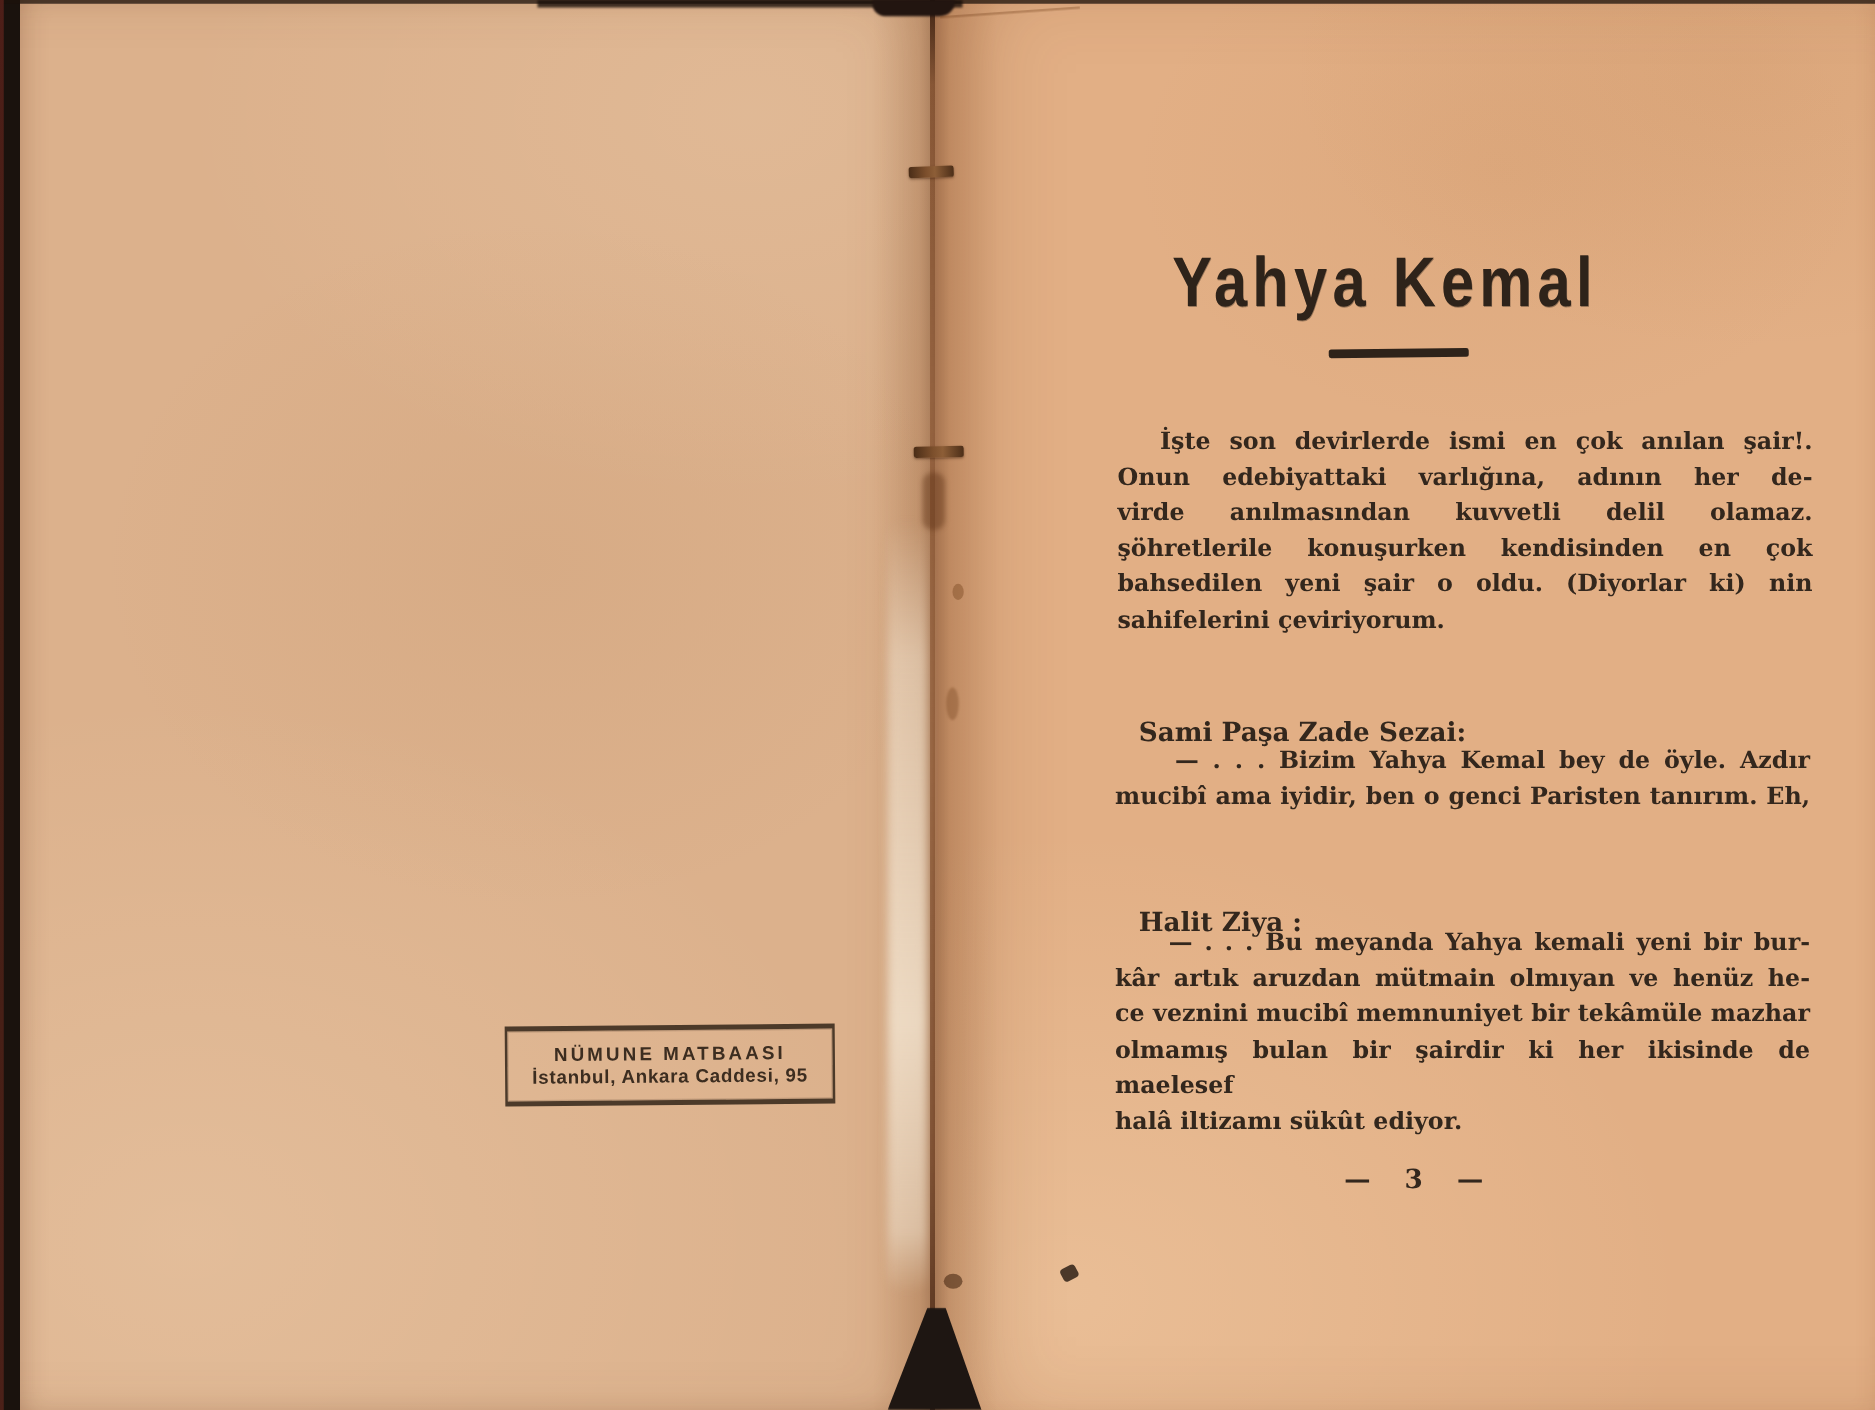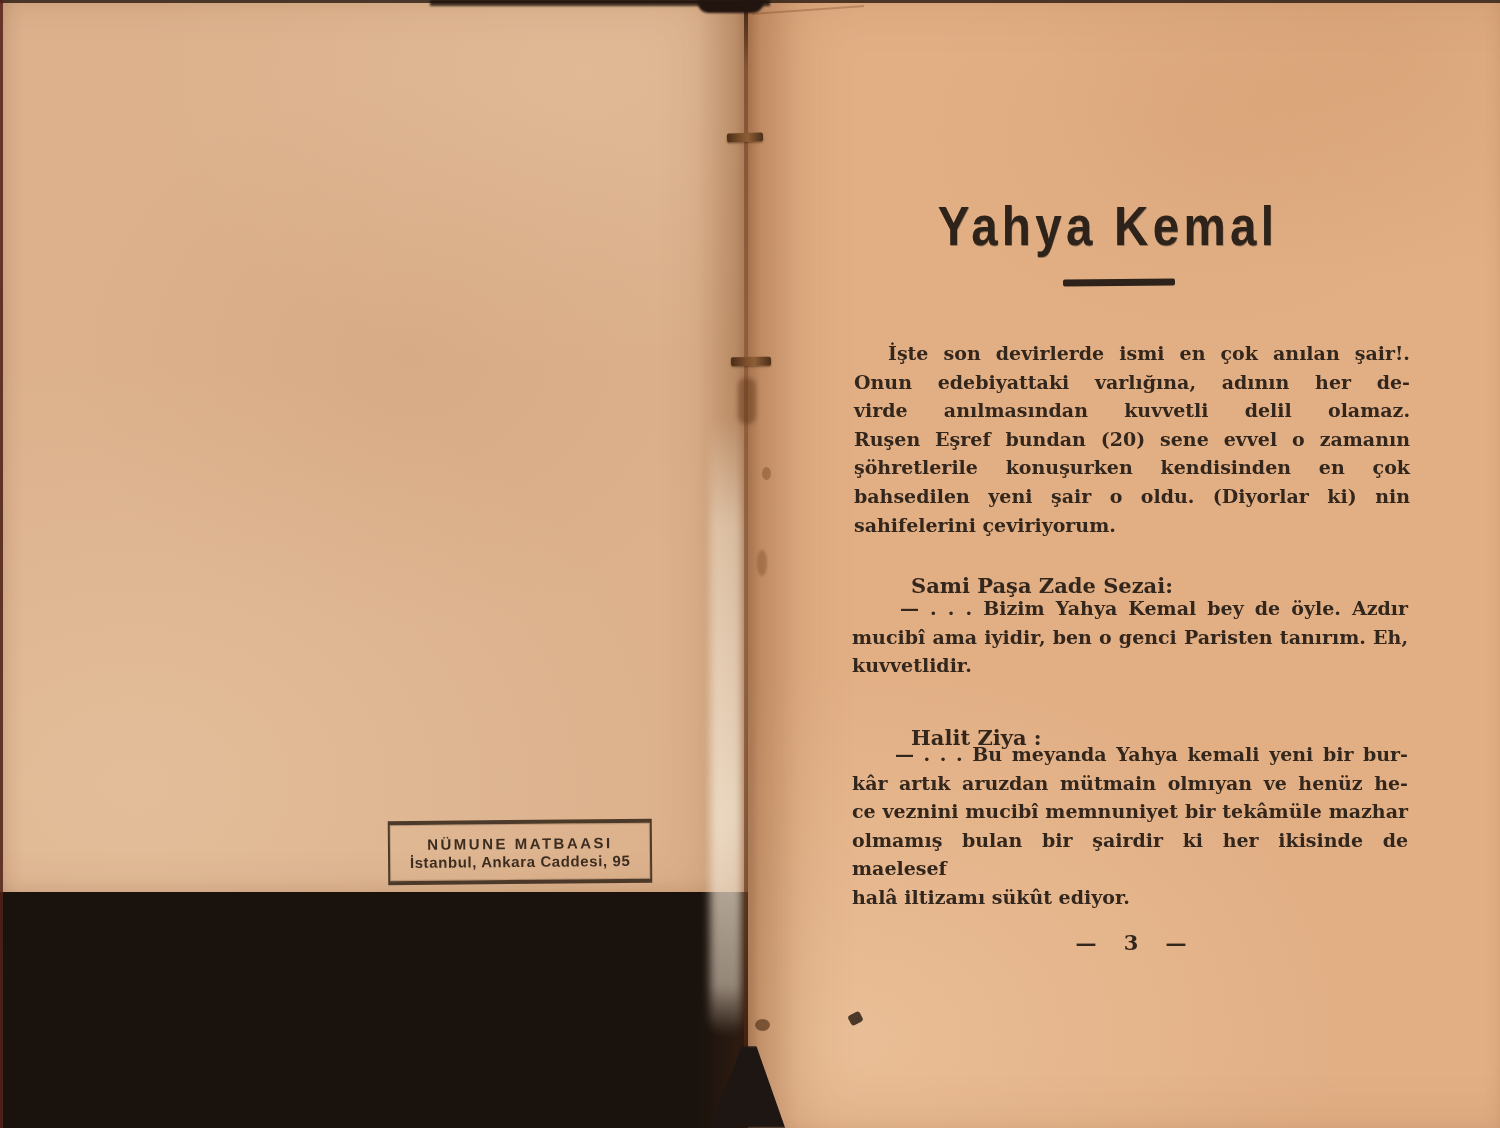--- a/index.html
+++ b/index.html
@@ -3,21 +3,21 @@
 <meta charset="utf-8">
 <style>
   html,body { margin:0; padding:0; background:#141009; }
   .spread {
     position:relative; width:1500px; height:1128px; overflow:hidden;
     background:#1a120d;
     font-family:"DejaVu Serif", serif;
   }
   
   .page-left {
-    position:absolute; left:0; top:0; width:748px; height:892px;
+    position:absolute; left:16px; top:0; width:748px; height:1128px;
     background:
       radial-gradient(900px 700px at 18% 88%, rgba(255,236,208,0.20), transparent 62%),
       radial-gradient(760px 520px at 78% 8%,  rgba(255,240,215,0.12), transparent 60%),
       radial-gradient(500px 400px at 55% 40%, rgba(150,95,45,0.07), transparent 70%),
       var(--paper-left, #dcb18c);
     box-shadow: inset -48px 0 60px -24px rgba(110,58,22,0.32),
                 inset 10px 0 22px -10px rgba(90,35,18,0.30);
   }
   .page-right {
     position:absolute; left:748px; top:0; width:752px; height:1128px;
@@ -103,21 +103,21 @@
     position:absolute; left:62px; top:193px; width:596px; margin:0;
     text-align:center; font-family:"Liberation Sans", sans-serif; font-weight:bold;
     font-size:56px; letter-spacing:5px; color:var(--title-ink, #2e231a);
     transform:scaleX(0.85);
     text-shadow:0.5px 0.5px 0 rgba(46,35,26,0.4);
   }
   .title-rule {
     position:absolute; left:315px; top:279px; width:112px; height:7px;
     background:var(--title-ink, #2e231a); border-radius:2px; transform:rotate(-0.6deg);
   }
-  .bodytext { position:absolute; color:var(--ink, #33271d); }
+  .bodytext { position:absolute; color:var(--ink, #33271d);margin-left:40px; }
   .line {
     width:556px; font-weight:bold; font-size:19px; line-height:28.6px;
     white-space:normal; box-sizing:border-box;
   }
   .just { text-align:justify; text-align-last:justify; }
   .ind-a { padding-left:34px; }
   .ind-b { padding-left:48px; }
   .ind-c { padding-left:43px; }
   .heading {
     position:absolute; margin:16px; font-weight:bold; font-size:21px;
@@ -147,32 +147,30 @@
   </div>
 
   <div class="page-right">
     <h1 class="title">Yahya Kemal</h1>
     <div class="title-rule"></div>
 
     <div class="bodytext intro">
       <div class="line just ind-a">İşte son devirlerde ismi en çok anılan şair!.</div>
       <div class="line just">Onun edebiyattaki varlığına, adının her de-</div>
       <div class="line just">virde anılmasından kuvvetli delil olamaz.</div>
-      <div class="line just">Ruşen Eşref bundan (20) sene evvel o zamanın</div>
       <div class="line just">şöhretlerile konuşurken kendisinden en çok</div>
       <div class="line just">bahsedilen yeni şair o oldu. (Diyorlar ki) nin</div>
       <div class="line">sahifelerini çeviriyorum.</div>
     </div>
 
     <h2 class="heading h-sami">Sami Paşa Zade Sezai:</h2>
 
     <div class="bodytext p-sami">
       <div class="line just ind-b">— . . . Bizim Yahya Kemal bey de öyle. Azdır</div>
       <div class="line just">mucibî ama iyidir, ben o genci Paristen tanırım. Eh,</div>
-      <div class="line">kuvvetlidir.</div>
     </div>
 
     <h2 class="heading h-halit">Halit Ziya :</h2>
 
     <div class="bodytext p-halit">
       <div class="line just ind-c">— . . . Bu meyanda Yahya kemali yeni bir bur-</div>
       <div class="line just">kâr artık aruzdan mütmain olmıyan ve henüz he-</div>
       <div class="line just">ce veznini mucibî memnuniyet bir tekâmüle mazhar</div>
       <div class="line just">olmamış bulan bir şairdir ki her ikisinde de maelesef</div>
       <div class="line">halâ iltizamı sükût ediyor.</div>

